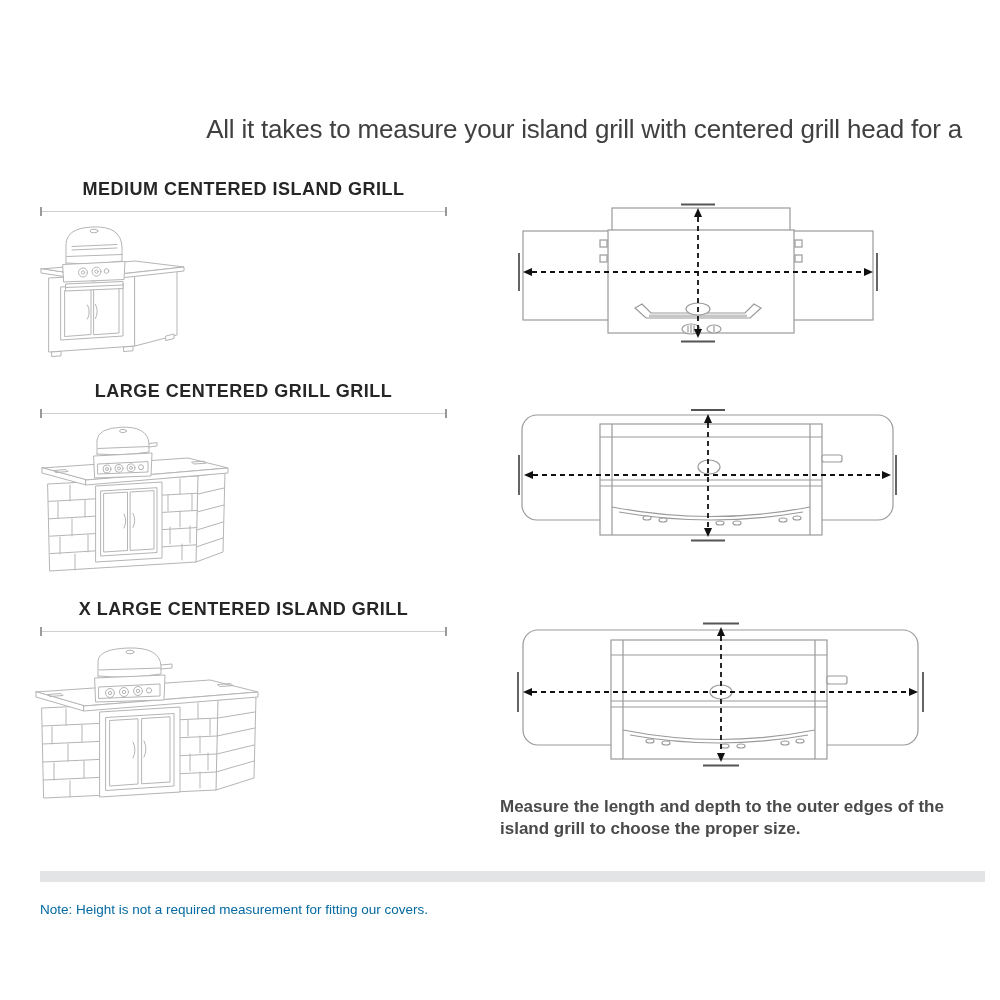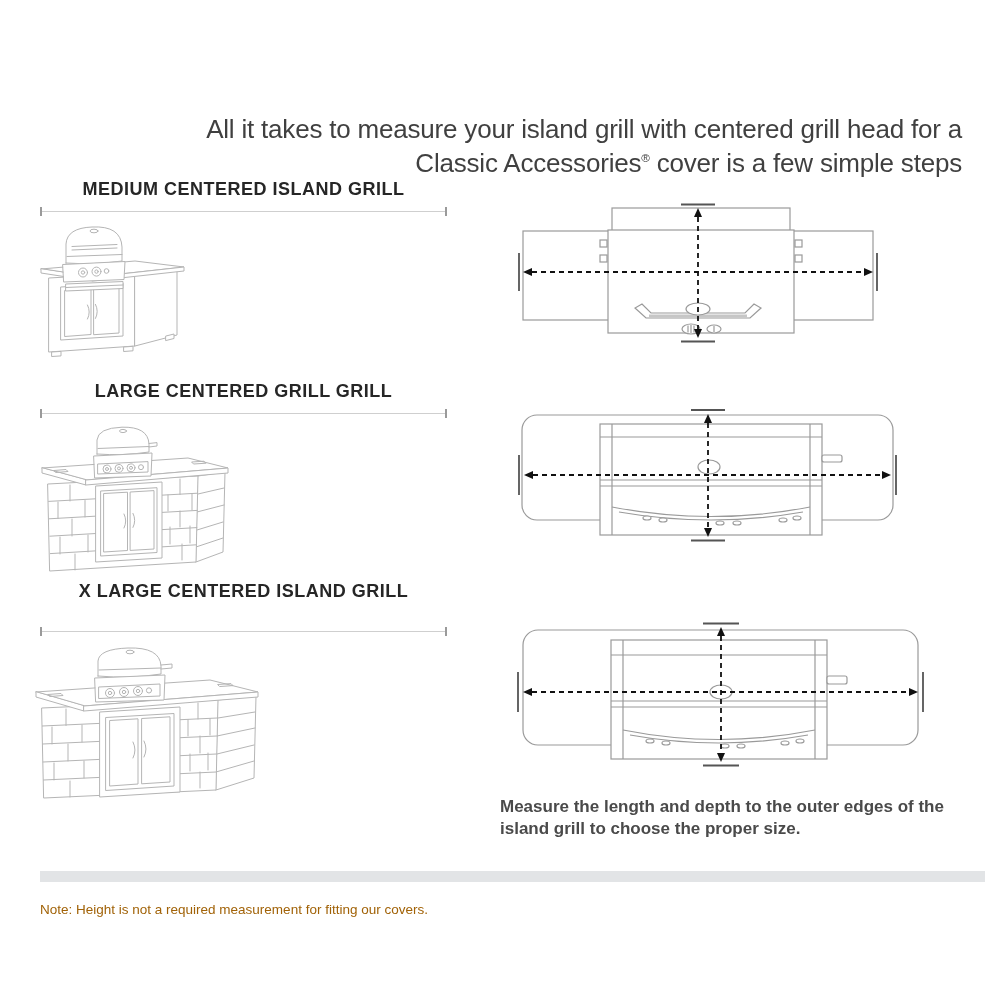--- a/index.html
+++ b/index.html
@@ -35,21 +35,20 @@
   .note{position:absolute;left:40px;top:902px;font-size:13.5px;color:#595959;}
   svg{display:block;}
 </style>
 </head>
 <body>
 
 <div class="page">
 
   <div class="title" style="color: rgb(64, 64, 64);">
     <div>All it takes to measure your island grill with centered grill head for a</div>
-    <div><span>Classic Accessories</span><sup>®</sup><span> cover is a few simple steps</span></div>
   </div>
 
   <div class="section-heading" style="top: 179px; color: rgb(38, 38, 38);">MEDIUM CENTERED ISLAND GRILL</div>
   <div class="rule" style="top:211px;"></div>
 
   <svg class="illus" style="left:38px;top:221px;" width="150" height="140" viewBox="0 0 150 140">
     <g stroke="#b5b5b5" fill="none" stroke-width="1" stroke-linejoin="round" stroke-linecap="round">
       <path fill="#fff" d="M11,57 L97,52 L97,125 L11,131 Z"></path>
       <path fill="#fff" d="M97,52 L139,48 L139,114 L97,125 Z"></path>
       <path fill="#fff" d="M14,131 l9,-0.6 0,4.5 -9,0.6 Z"></path>
@@ -182,21 +181,21 @@
     </g>
     <g>
       <line x1="4" y1="50" x2="4" y2="90" stroke="#555" stroke-width="1.8"></line>
       <line x1="381" y1="50" x2="381" y2="90" stroke="#555" stroke-width="1.8"></line>
       <polygon points="9,70 18,66 18,74" fill="#111"></polygon>
       <line x1="18" y1="70" x2="367" y2="70" stroke="#111" stroke-width="1.8" stroke-dasharray="5,4"></line>
       <polygon points="376,70 367,66 367,74" fill="#111"></polygon>
     </g>
   </svg>
 
-  <div class="section-heading" style="top: 581px; color: rgb(38, 38, 38);">X LARGE CENTERED ISLAND GRILL</div>
+  <div class="section-heading" style="top: 599px; color: rgb(38, 38, 38);">X LARGE CENTERED ISLAND GRILL</div>
   <div class="rule" style="top:631px;"></div>
 
   <svg class="illus" style="left:32px;top:646px;" width="230" height="160" viewBox="0 0 230 160">
     <g stroke="#b5b5b5" fill="none" stroke-width="1" stroke-linejoin="round" stroke-linecap="round">
       <path fill="#fff" d="M186,54 L224,50 L222,132 L184,144 Z"></path>
       <path d="M186,72 L223,66 M185,90 L223,82 M185,108 L222,99 M184,126 L222,115"></path>
       <path fill="#fff" d="M10,62 L186,54 L184,144 L12,152 Z"></path>
       <path d="M10.4,80 L185.6,72 M10.8,98 L185.2,90 M11.2,116 L184.8,108 M11.6,134 L184.4,126"></path>
       <path d="M34,63 L34,79.5 M166,57 L166,73 M20,81 L20,98 M50,79 L50,96 M156,73.5 L156,90 M178,72.5 L178,89
                M36,98 L36,115 M168,90 L168,107 M22,117 L22,134 M52,115 L52,132 M158,108 L158,125 M176,107 L176,124
@@ -259,15 +258,15 @@
       <line x1="8" y1="52" x2="8" y2="92" stroke="#555" stroke-width="1.8"></line>
       <line x1="413" y1="52" x2="413" y2="92" stroke="#555" stroke-width="1.8"></line>
       <polygon points="13,72 22,68 22,76" fill="#111"></polygon>
       <line x1="22" y1="72" x2="399" y2="72" stroke="#111" stroke-width="1.8" stroke-dasharray="5,4"></line>
       <polygon points="408,72 399,68 399,76" fill="#111"></polygon>
     </g>
   </svg>
 
   <div class="instruction">Measure the length and depth to the outer edges of the island grill to choose the proper size.</div>
   <div class="divider-bar" style="background: rgb(226, 228, 230);"></div>
-  <div class="note" style="color: #a16207;">Note: Height is not a required measurement for fitting our covers.</div>
+  <div class="note" style="color: #0369a1;">Note: Height is not a required measurement for fitting our covers.</div>
 
 </div>
 
 </body></html>

